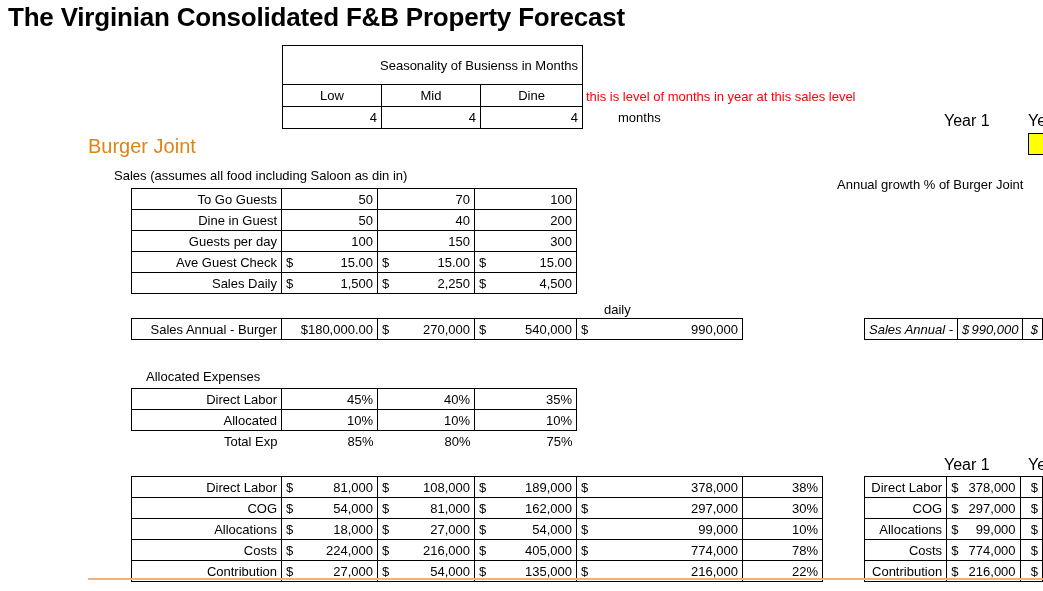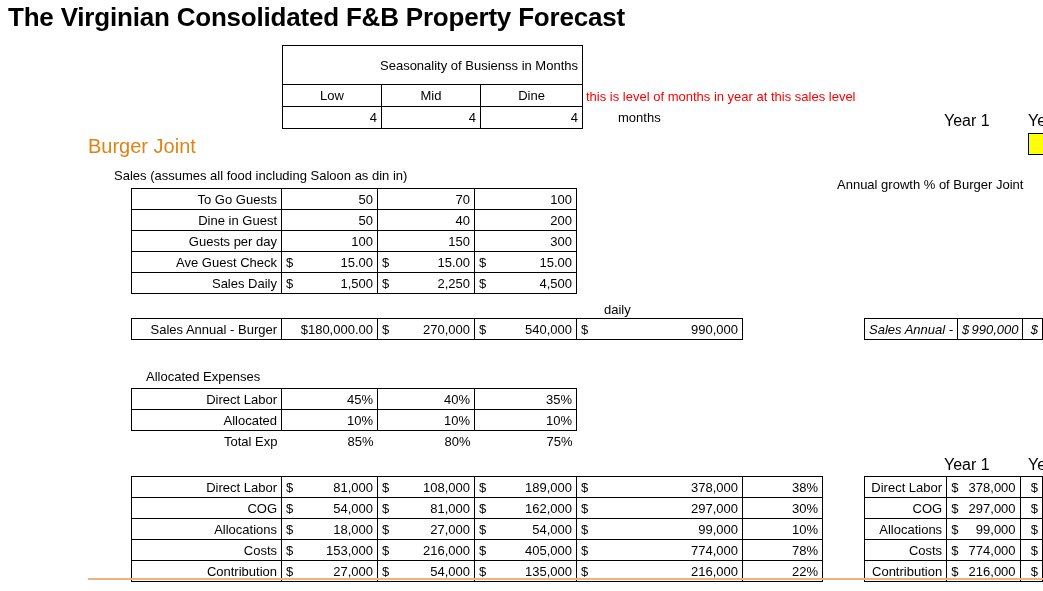--- a/index.html
+++ b/index.html
@@ -344,21 +344,21 @@
     <td class="cur">
           <span class="sym">$</span>
           <span class="val">99,000</span>
         </td>
     <td class="l">10%</td>
   </tr>
   <tr>
     <td class="l">Costs</td>
     <td class="cur">
           <span class="sym">$</span>
-          <span class="val">153,000</span>
+          <span class="val">224,000</span>
         </td>
     <td class="cur">
           <span class="sym">$</span>
           <span class="val">216,000</span>
         </td>
     <td class="cur">
           <span class="sym">$</span>
           <span class="val">405,000</span>
         </td>
     <td class="cur">

